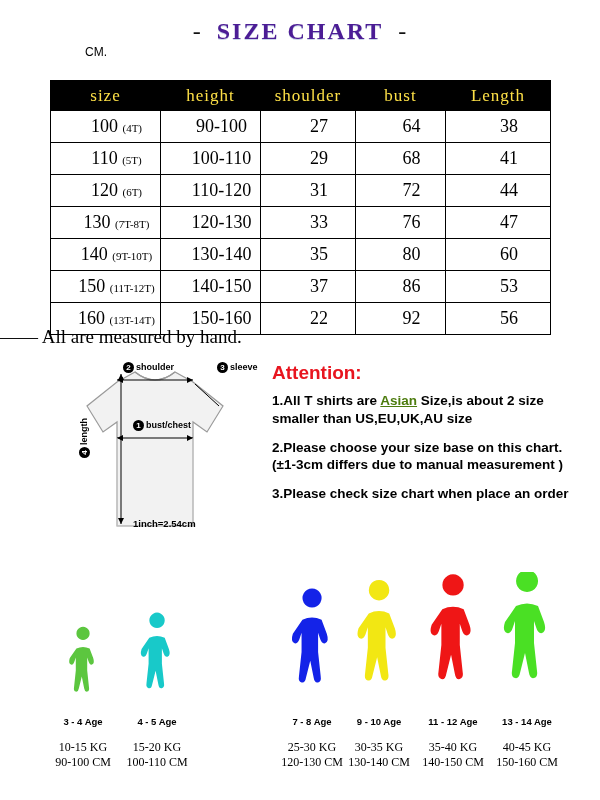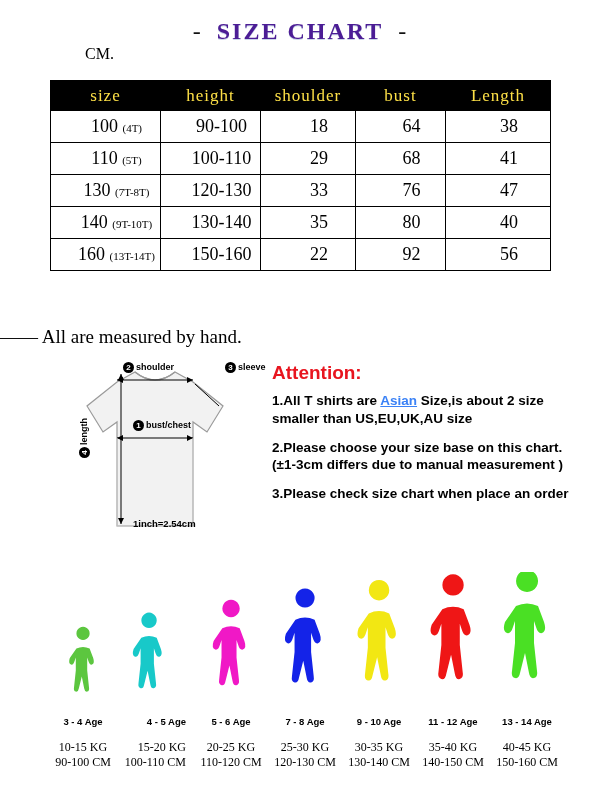--- a/index.html
+++ b/index.html
@@ -27,22 +27,22 @@
     font-weight: 700;
     font-variant: small-caps;
     text-transform: uppercase;
     letter-spacing: 2px;
     padding: 0 8px;
     text-shadow: 0 1px 0 #c9d6e8;
   }
 
   .cm-label {
     position: absolute; top: 45px; left: 85px;
-    font-size: 16px;
-    font-family: Liberation Serif, serif;
+    font-size: 12px;
+    font-family: Liberation Sans, sans-serif;
   }
 
   
   table.size-table {
     position: absolute;
     top: 80px; left: 50px;
     width: 500px;
     border-collapse: collapse;
     table-layout: fixed;
   }
@@ -92,21 +92,21 @@
   }
   .shirt-label {
     position: absolute;
     font-family: "Liberation Sans", sans-serif;
     font-size: 9px;
     font-weight: bold;
     color: #000;
     white-space: nowrap;
   }
   .lbl-shoulder { left: 68px; top: 4px; }
-  .lbl-sleeve   { left: 140px; top: 4px; padding-left: 30px; }
+  .lbl-sleeve   { left: 132px; top: 4px; padding-left: 30px; }
   .lbl-bust     { left: 78px; top: 62px; }
   .lbl-length   { left: 24px; top: 100px; transform: rotate(-90deg); transform-origin: left top; }
   .lbl-inch     { left: 78px; top: 160px; font-size: 9.5px; }
   .circnum {
     display: inline-block;
     width: 11px; height: 11px;
     border-radius: 50%;
     background: #000; color: #fff;
     font-size: 8px; line-height: 11px;
     text-align: center;
@@ -128,21 +128,21 @@
     font-weight: bold;
   }
   .attention p {
     margin: 0 0 11px 0;
     font-size: 13.5px;
     font-weight: bold;
     line-height: 1.32;
     color: #000;
   }
   .asian {
-    color: #3b82f6;
+    color: #4d7c0f;
     text-decoration: underline;
   }
 
   
   .kids {
     position: absolute;
     left: 0; top: 572px;
     width: 600px; height: 200px;
   }
   .kid-col {
@@ -194,44 +194,58 @@
         <th>height</th>
         <th>shoulder</th>
         <th>bust</th>
         <th>Length</th>
       </tr>
     </thead>
     <tbody>
       <tr>
         <td><span class="sz-main">100</span> <span class="sz-sub">(4T)</span></td>
         <td>90-100</td>
-        <td>18</td>
+        <td>27</td>
         <td>64</td>
         <td>38</td>
       </tr>
       <tr>
         <td><span class="sz-main">110</span> <span class="sz-sub">(5T)</span></td>
         <td>100-110</td>
         <td>29</td>
         <td>68</td>
         <td>41</td>
       </tr>
       <tr>
+        <td><span class="sz-main">120</span> <span class="sz-sub">(6T)</span></td>
+        <td>110-120</td>
+        <td>31</td>
+        <td>72</td>
+        <td>44</td>
+      </tr>
+      <tr>
         <td><span class="sz-main">130</span> <span class="sz-sub">(7T-8T)</span></td>
         <td>120-130</td>
         <td>33</td>
         <td>76</td>
         <td>47</td>
       </tr>
       <tr>
         <td><span class="sz-main">140</span> <span class="sz-sub">(9T-10T)</span></td>
         <td>130-140</td>
         <td>35</td>
         <td>80</td>
-        <td>40</td>
+        <td>60</td>
+      </tr>
+      <tr>
+        <td><span class="sz-main">150</span> <span class="sz-sub">(11T-12T)</span></td>
+        <td>140-150</td>
+        <td>37</td>
+        <td>86</td>
+        <td>53</td>
       </tr>
       <tr>
         <td><span class="sz-main">160</span> <span class="sz-sub">(13T-14T)</span></td>
         <td>150-160</td>
         <td>22</td>
         <td>92</td>
         <td>56</td>
       </tr>
     </tbody>
   </table>
@@ -297,51 +311,37 @@
           </g>
         </svg>
       </div>
       <div class="kid-age">3 - 4 Age</div>
       <div class="kid-kg">
         <div>10-15 KG</div>
         <div>90-100 CM</div>
       </div>
     </div>
 
-    <div class="kid-col" style="left:112px; top:0; width:74px;text-align:right;">
+    <div class="kid-col" style="left:120px; top:0; width:74px;">
       <div class="kid-fig" style="height:140px;">
         <svg width="74" height="140" viewBox="0 0 74 140" preserveAspectRatio="xMidYMax meet">
           <g transform="translate(37,140) scale(0.70) translate(-37,-140)">
             <path d="M37,20 a11,11 0 1,1 0.1,0 Z M26,34 q11,-5 22,0 l6,16 q3,9 -2,11 q-4,1 -6,-6 l-2,-6 l0,22 l3,28 q1,6 -3,7 q-4,1 -5,-5 l-4,-20 l-5,20 q-1,6 -5,5 q-4,-1 -3,-7 l3,-28 l0,-22 l-2,6 q-2,7 -6,6 q-5,-2 -2,-11 Z" fill="#18c9c9"></path>
           </g>
         </svg>
       </div>
       <div class="kid-age">4 - 5 Age</div>
       <div class="kid-kg">
         <div>15-20 KG</div>
         <div>100-110 CM</div>
       </div>
     </div>
 
-    <div class="kid-col" style="left:194px; top:0; width:74px;">
-      <div class="kid-fig" style="height:140px;">
-        <svg width="74" height="140" viewBox="0 0 74 140" preserveAspectRatio="xMidYMax meet">
-          <g transform="translate(37,140) scale(0.79) translate(-37,-140)">
-            <path d="M37,20 a11,11 0 1,1 0.1,0 Z M26,34 q11,-5 22,0 l6,16 q3,9 -2,11 q-4,1 -6,-6 l-2,-6 l0,22 l3,28 q1,6 -3,7 q-4,1 -5,-5 l-4,-20 l-5,20 q-1,6 -5,5 q-4,-1 -3,-7 l3,-28 l0,-22 l-2,6 q-2,7 -6,6 q-5,-2 -2,-11 Z" fill="#f018c6"></path>
-          </g>
-        </svg>
-      </div>
-      <div class="kid-age">5 - 6 Age</div>
-      <div class="kid-kg">
-        <div>20-25 KG</div>
-        <div>110-120 CM</div>
-      </div>
-    </div>
-
-    <div class="kid-col" style="left:268px; top:0; width:74px;">
+
+    <div class="kid-col" style="left:275px; top:0; width:74px;">
       <div class="kid-fig" style="height:140px;">
         <svg width="74" height="140" viewBox="0 0 74 140" preserveAspectRatio="xMidYMax meet">
           <g transform="translate(37,140) scale(0.87) translate(-37,-140)">
             <path d="M37,20 a11,11 0 1,1 0.1,0 Z M26,34 q11,-5 22,0 l6,16 q3,9 -2,11 q-4,1 -6,-6 l-2,-6 l0,22 l3,28 q1,6 -3,7 q-4,1 -5,-5 l-4,-20 l-5,20 q-1,6 -5,5 q-4,-1 -3,-7 l3,-28 l0,-22 l-2,6 q-2,7 -6,6 q-5,-2 -2,-11 Z" fill="#1423e8"></path>
           </g>
         </svg>
       </div>
       <div class="kid-age">7 - 8 Age</div>
       <div class="kid-kg">
         <div>25-30 KG</div>

